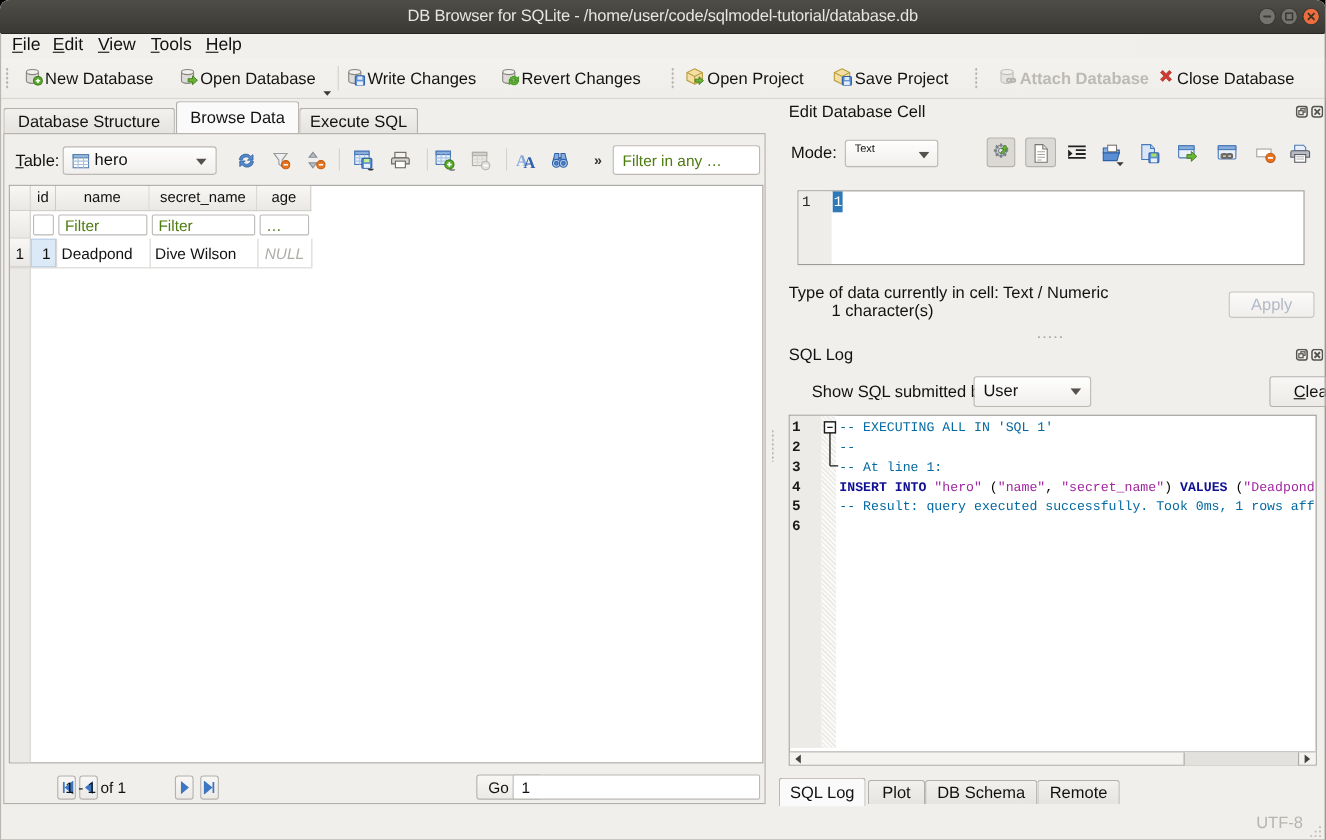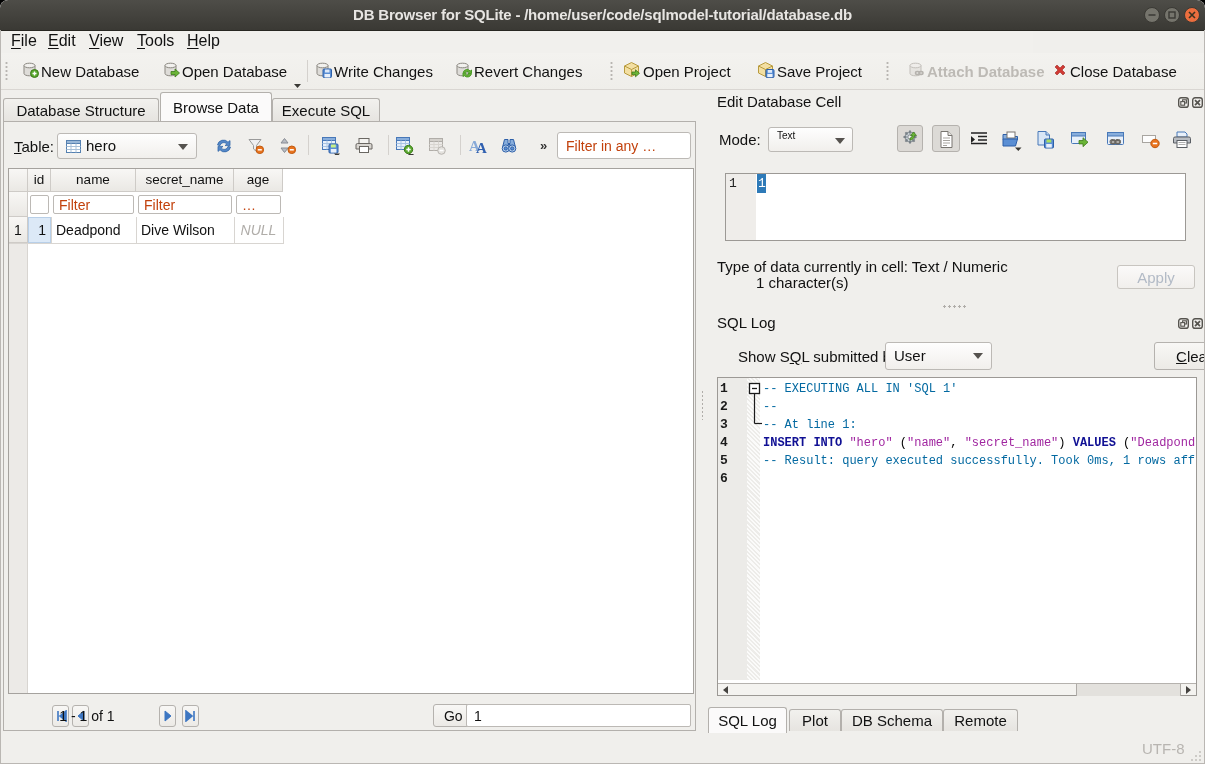--- a/index.html
+++ b/index.html
@@ -4,21 +4,21 @@
 <style>
   html,body{margin:0;padding:0;}
   body{width:1205px;height:764px;background:#000;font-family:"Liberation Sans",sans-serif;position:relative;overflow:hidden;}
   #win{position:absolute;left:0;top:0;width:1205px;height:764px;background:#f0efec;border-radius:8px 8px 0 0;overflow:hidden;}
   .abs{position:absolute;}
   
   #titlebar{position:absolute;left:0;top:0;width:1205px;height:30px;
     background:linear-gradient(#4e4d48,#403f3a 70%,#3a3934);
     border-bottom:1px solid #282722;border-radius:8px 8px 0 0;}
   #title{position:absolute;left:0;right:0;top:6px;text-align:center;color:#e7e5e2;
-    font-size:15px;font-weight:bold;letter-spacing:-0.2px;}
+    font-size:15px;font-weight:normal;letter-spacing:-0.2px;}
   .winbtn{position:absolute;top:7px;width:16px;height:16px;border-radius:50%;box-sizing:border-box;}
   .winbtn svg{position:absolute;left:0;top:0;}
   
   #menubar{position:absolute;left:0;top:31px;width:1033px;height:22px;background:#f1f0ed;}
   .menuitem{position:absolute;top:1px;font-size:16px;color:#111;}
   .menuitem u{text-decoration:underline;text-underline-offset:2px;}
   
   #toolbar{position:absolute;left:0;top:53px;width:1205px;height:36px;
     background:linear-gradient(#f3f2ef,#efeeea);border-bottom:1px solid #d9d6d2;}
   .tbitem{position:absolute;top:0;height:36px;display:flex;align-items:center;font-size:15px;color:#121212;}
@@ -34,21 +34,21 @@
     border-bottom:none;border-radius:3px 3px 0 0;text-align:center;}
   .tab.active{background:#fbfafa;z-index:5;}
   
   #leftpane{position:absolute;left:3px;top:121px;width:693px;height:610px;
     box-sizing:border-box;border:1px solid #b3b0ac;background:#f0efec;}
   
   .input{position:absolute;box-sizing:border-box;background:#fff;border:1px solid #bcb9b5;border-radius:3px;font-size:14px;color:#111;}
   .btn{position:absolute;box-sizing:border-box;background:linear-gradient(#f8f7f5,#eceae6);
     border:1px solid #b5b2ae;border-radius:3px;font-size:14px;color:#111;
     display:flex;align-items:center;justify-content:center;margin-left:38px;}
-  .ph{color:#c2410c;}
+  .ph{color:#4d7c0f;}
   
   .gridline{position:absolute;background:#d8d5d1;}
   .hdrcell{position:absolute;box-sizing:border-box;background:linear-gradient(#f8f7f5,#eae8e4);
     border-right:1px solid #cecbc7;border-bottom:1px solid #cecbc7;
     font-size:13.5px;color:#111;text-align:center;}
   
   .mono{font-family:"Liberation Mono",monospace;}
   .grn{color:#0369a1;}
   .kw{color:#101094;font-weight:bold;}
   .str{color:#a026a0;}

